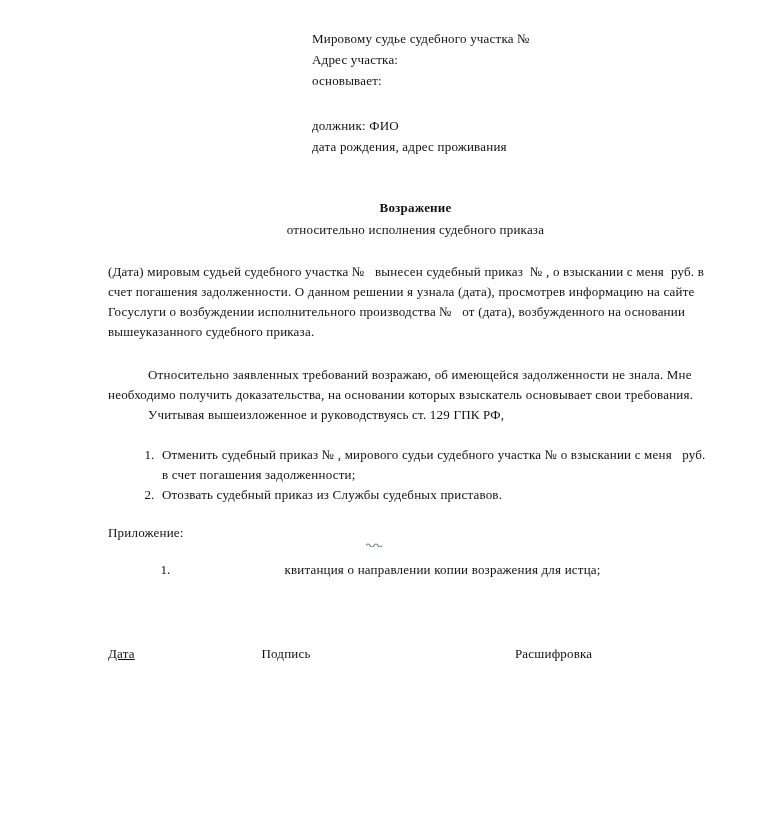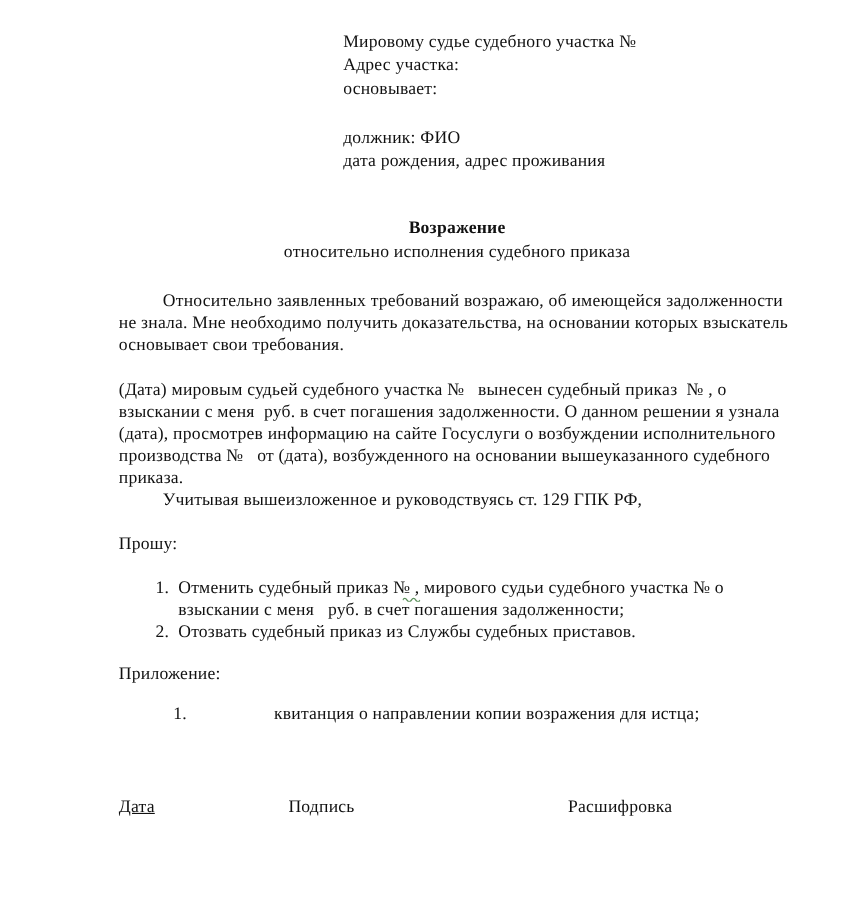--- a/index.html
+++ b/index.html
@@ -4,21 +4,21 @@
 <style>
   html, body { margin: 0; padding: 0; background: #ffffff; }
   .page {
     position: relative;
     width: 768px;
     height: 817px;
     background: #ffffff;
     box-sizing: border-box;
     padding: 28px 45px 0 108px;
     font-family: "Liberation Serif", "DejaVu Serif", serif;
-    font-size: 16px;
+    font-size: 13px;
     line-height: 20px;
     color: #111111;
     letter-spacing: 0.2px;
     overflow: hidden;
   }
   .header-block { margin-left: 204px; line-height: 21px; }
   .debtor-line { margin-top: 24px; }
   .title-block { margin-top: 40px; text-align: center; line-height: 22px; }
   .doc-title { font-weight: bold; }
   .para { margin: 0; white-space: pre-wrap; }
@@ -47,27 +47,26 @@
     <div>основывает:</div>
     <div class="debtor-line">должник: ФИО</div>
     <div>дата рождения, адрес проживания</div>
   </div>
 
   <div class="title-block">
     <div class="doc-title">Возражение</div>
     <div class="doc-subtitle">относительно исполнения судебного приказа</div>
   </div>
 
+  <p class="para p1">(Дата) мировым судьей судебного участка №   вынесен судебный приказ  № , о взыскании с меня  руб. в счет погашения задолженности. О данном решении я узнала (дата), просмотрев информацию на сайте Госуслуги о возбуждении исполнительного производства №   от (дата), возбужденного на основании вышеуказанного судебного приказа.</p>
+
   <p class="para p2 indent">Относительно заявленных требований возражаю, об имеющейся задолженности не знала. Мне необходимо получить доказательства, на основании которых взыскатель основывает свои требования.</p>
-
-  <p class="para p1">(Дата) мировым судьей судебного участка №   вынесен судебный приказ  № , о взыскании с меня  руб. в счет погашения задолженности. О данном решении я узнала (дата), просмотрев информацию на сайте Госуслуги о возбуждении исполнительного производства №   от (дата), возбужденного на основании вышеуказанного судебного приказа.</p>
 
   <p class="para indent">Учитывая вышеизложенное и руководствуясь ст. 129 ГПК РФ,</p>
 
-  <div class="request-label">Прошу:</div>
 
   <ol class="request-list">
     <li>Отменить судебный приказ № , мирового судьи судебного участка № о взыскании с меня   руб. в счет погашения задолженности;</li>
     <li>Отозвать судебный приказ из Службы судебных приставов.</li>
   </ol>
 
   <div class="attachment-label">Приложение:</div>
 
   <ol class="attachment-list">
     <li>квитанция о направлении копии возражения для истца;</li>

